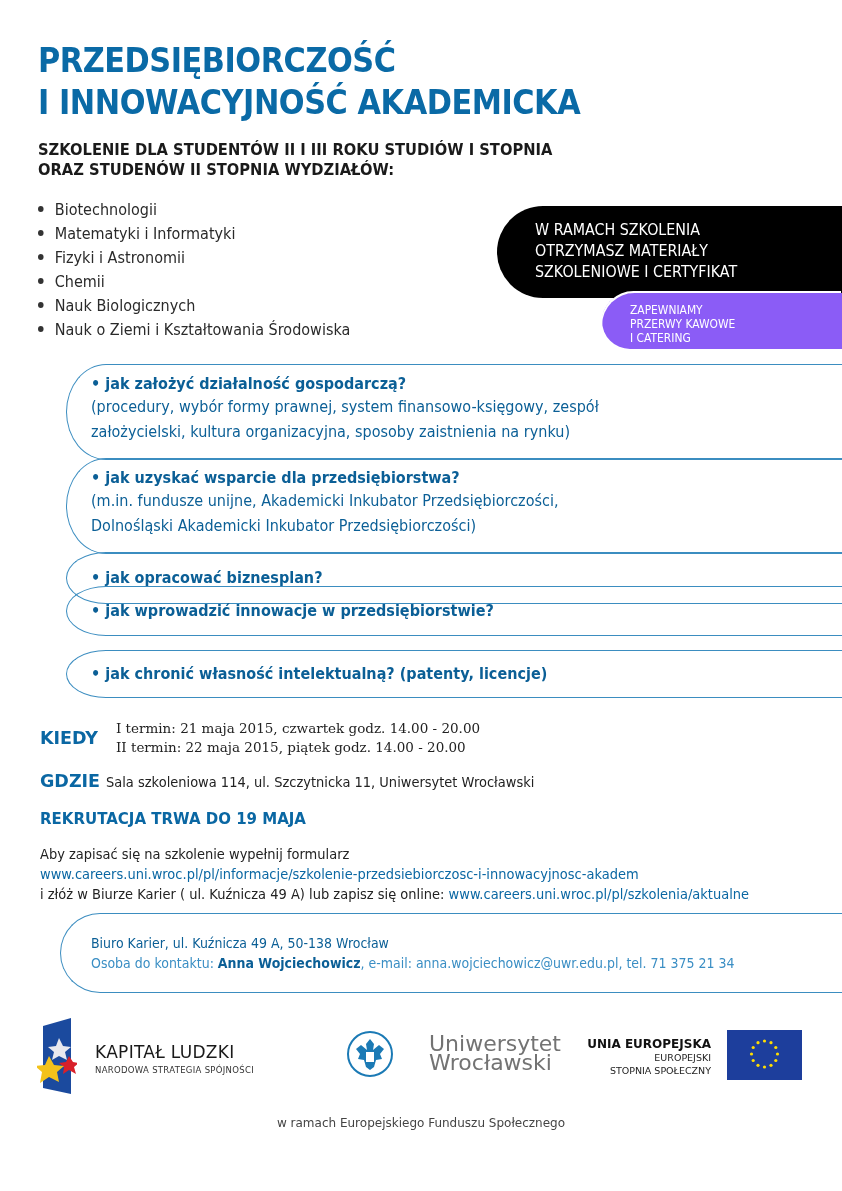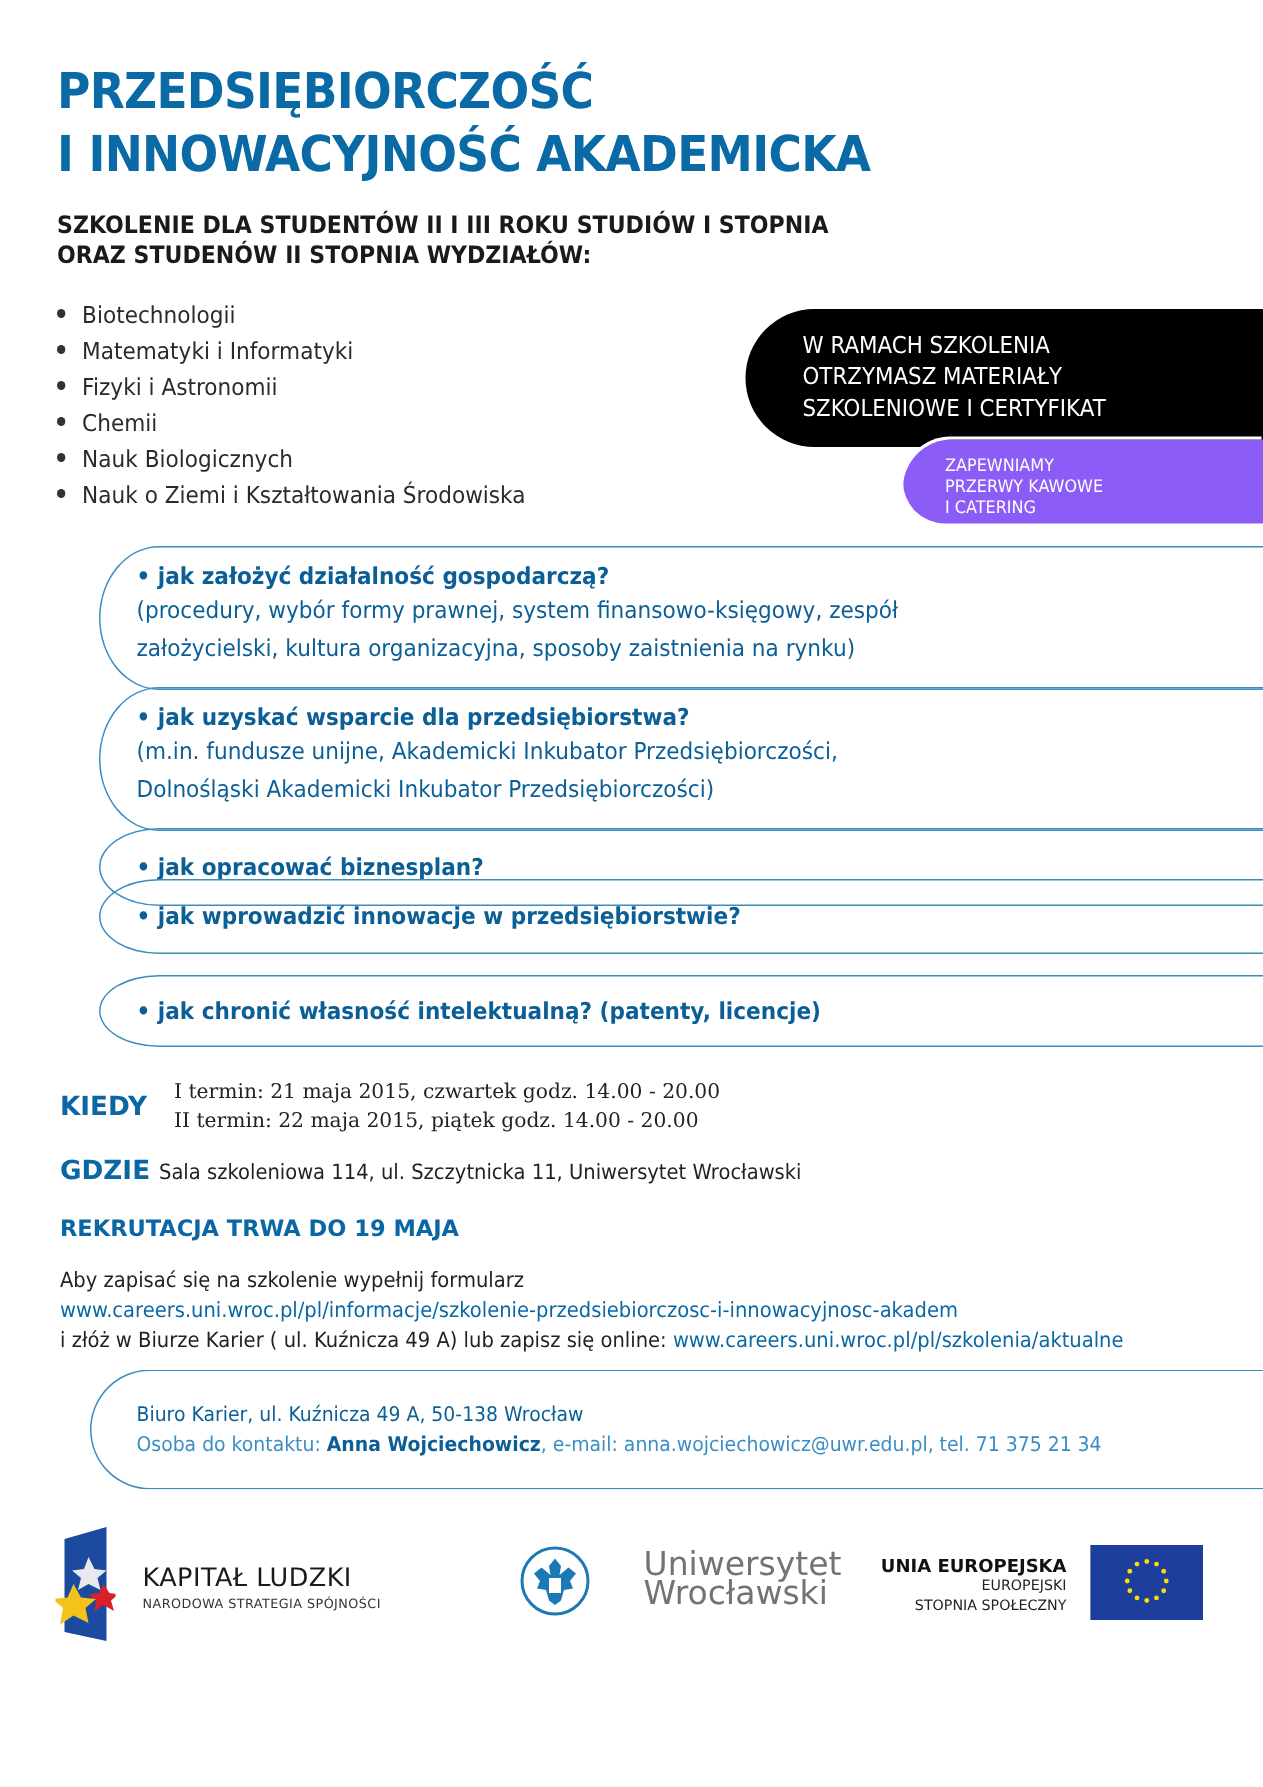--- a/index.html
+++ b/index.html
@@ -166,13 +166,14 @@
       <circle cx="31" cy="35.3" r="1.6"></circle>
       <circle cx="26.2" cy="30.5" r="1.6"></circle>
       <circle cx="24.5" cy="24" r="1.6"></circle>
       <circle cx="26.2" cy="17.5" r="1.6"></circle>
       <circle cx="31" cy="12.7" r="1.6"></circle>
     </g>
   </svg>
 </div>
 
 <div class="footer">
+  <div>w ramach Europejskiego Funduszu Społecznego</div>
 </div>
 
 </body></html>

